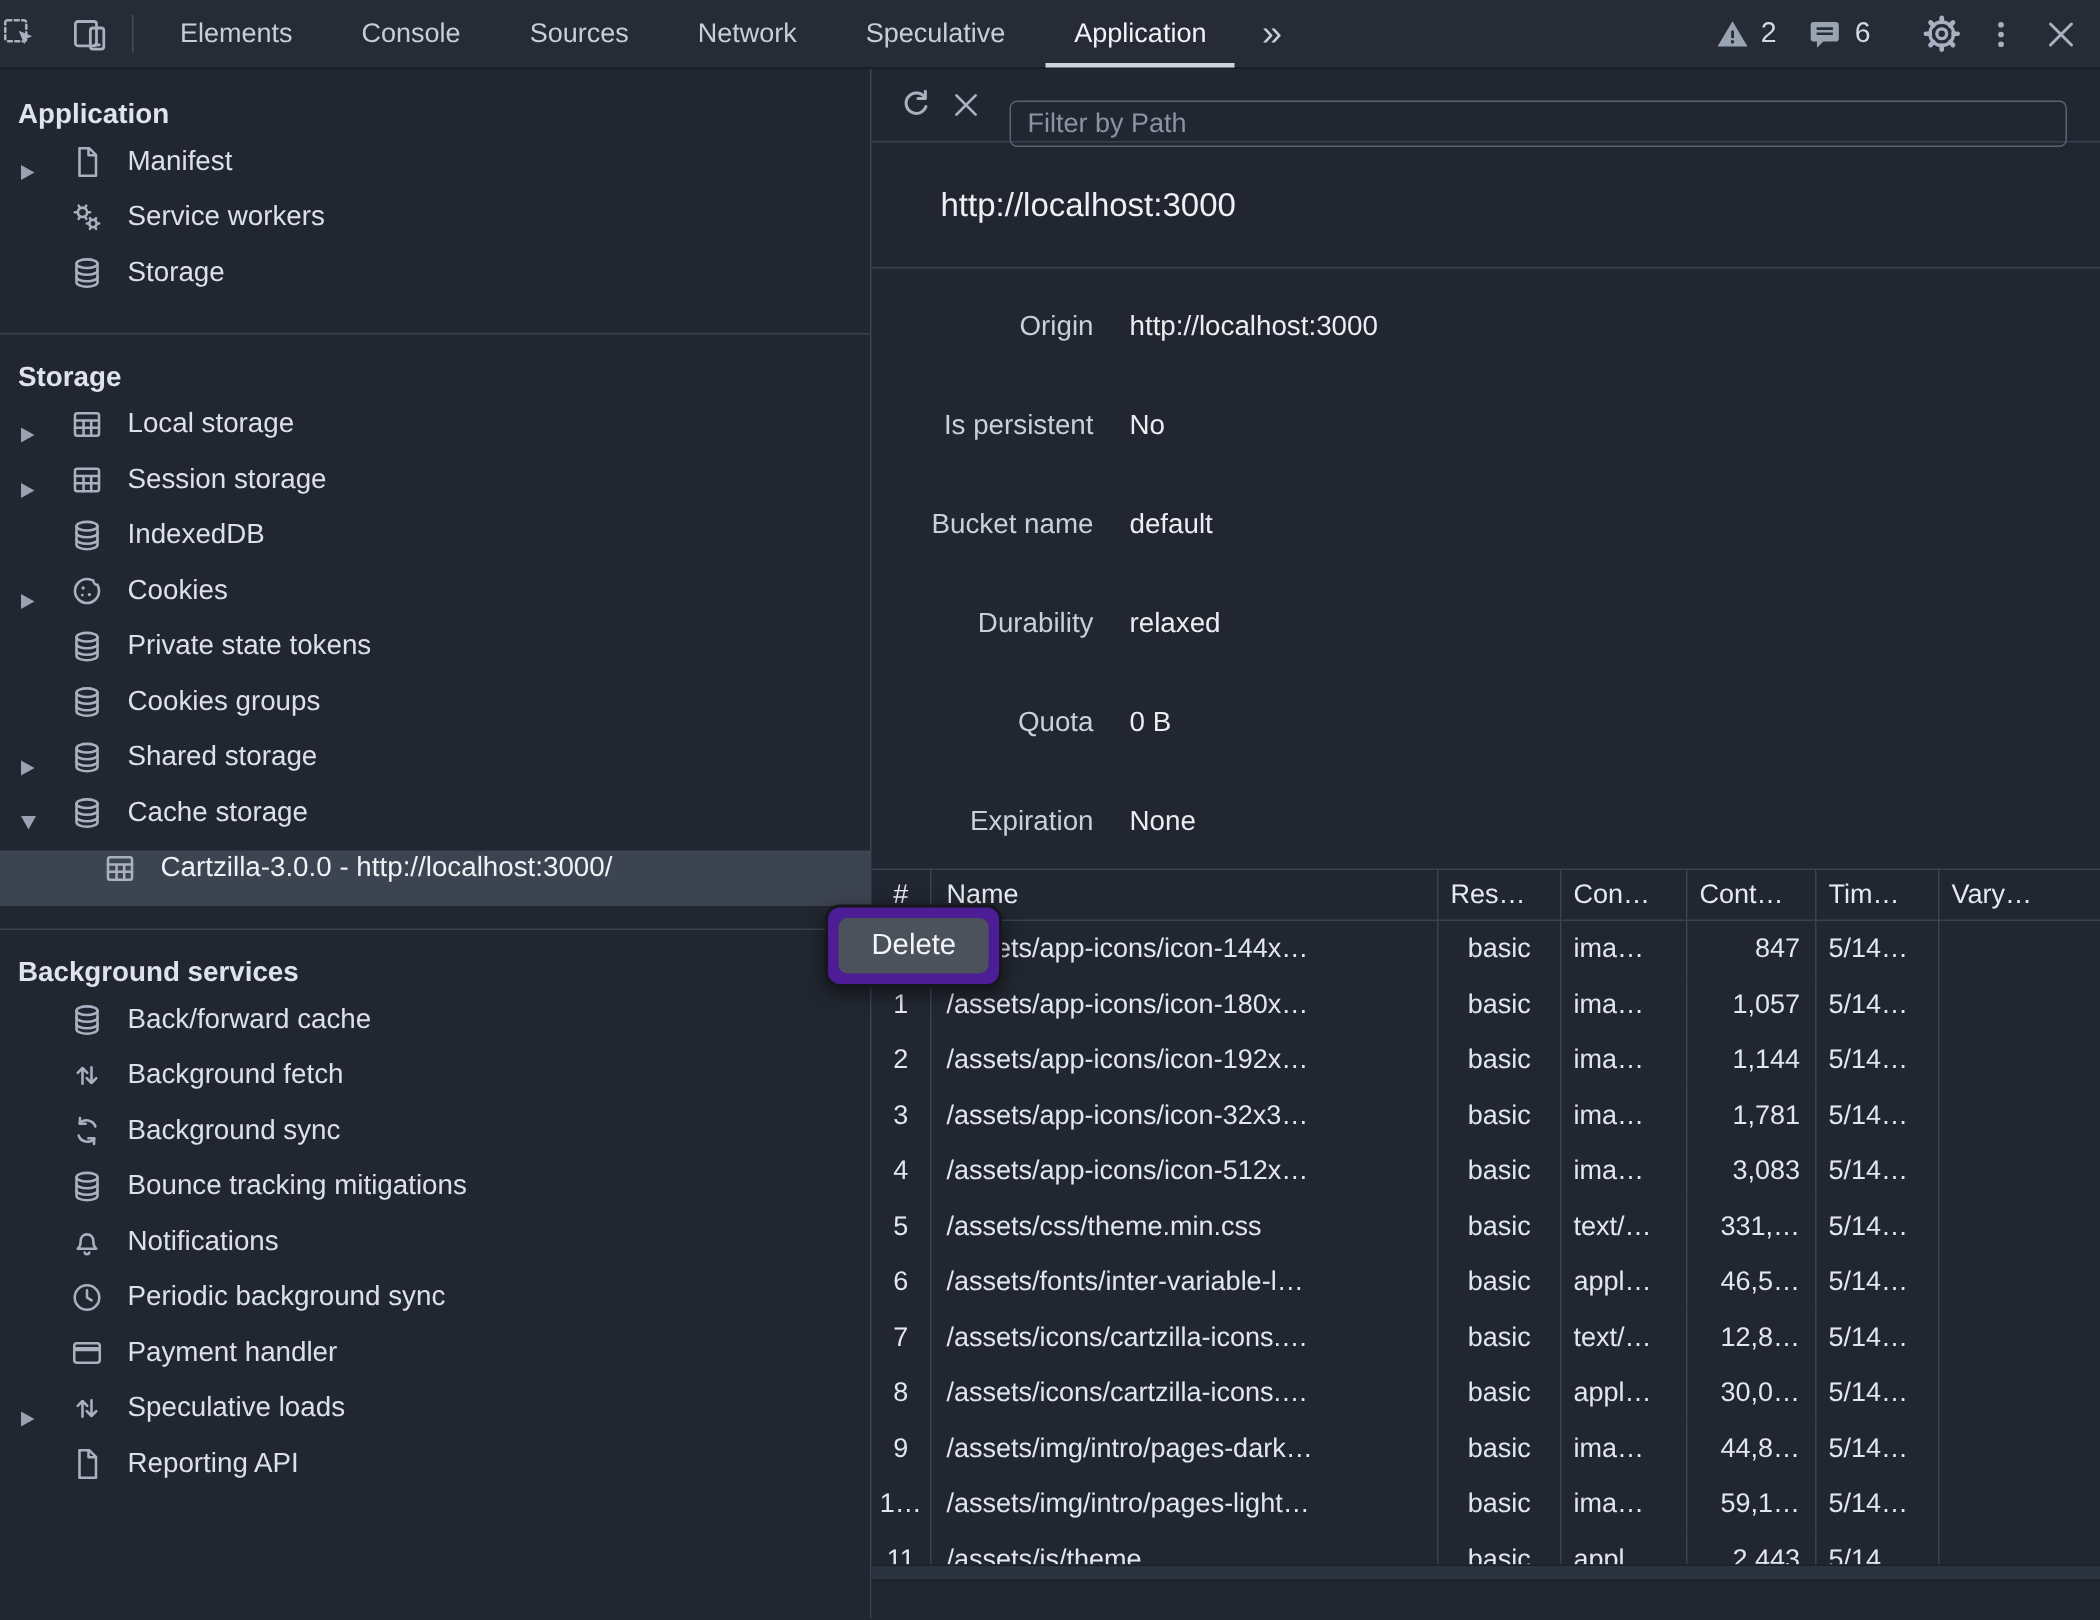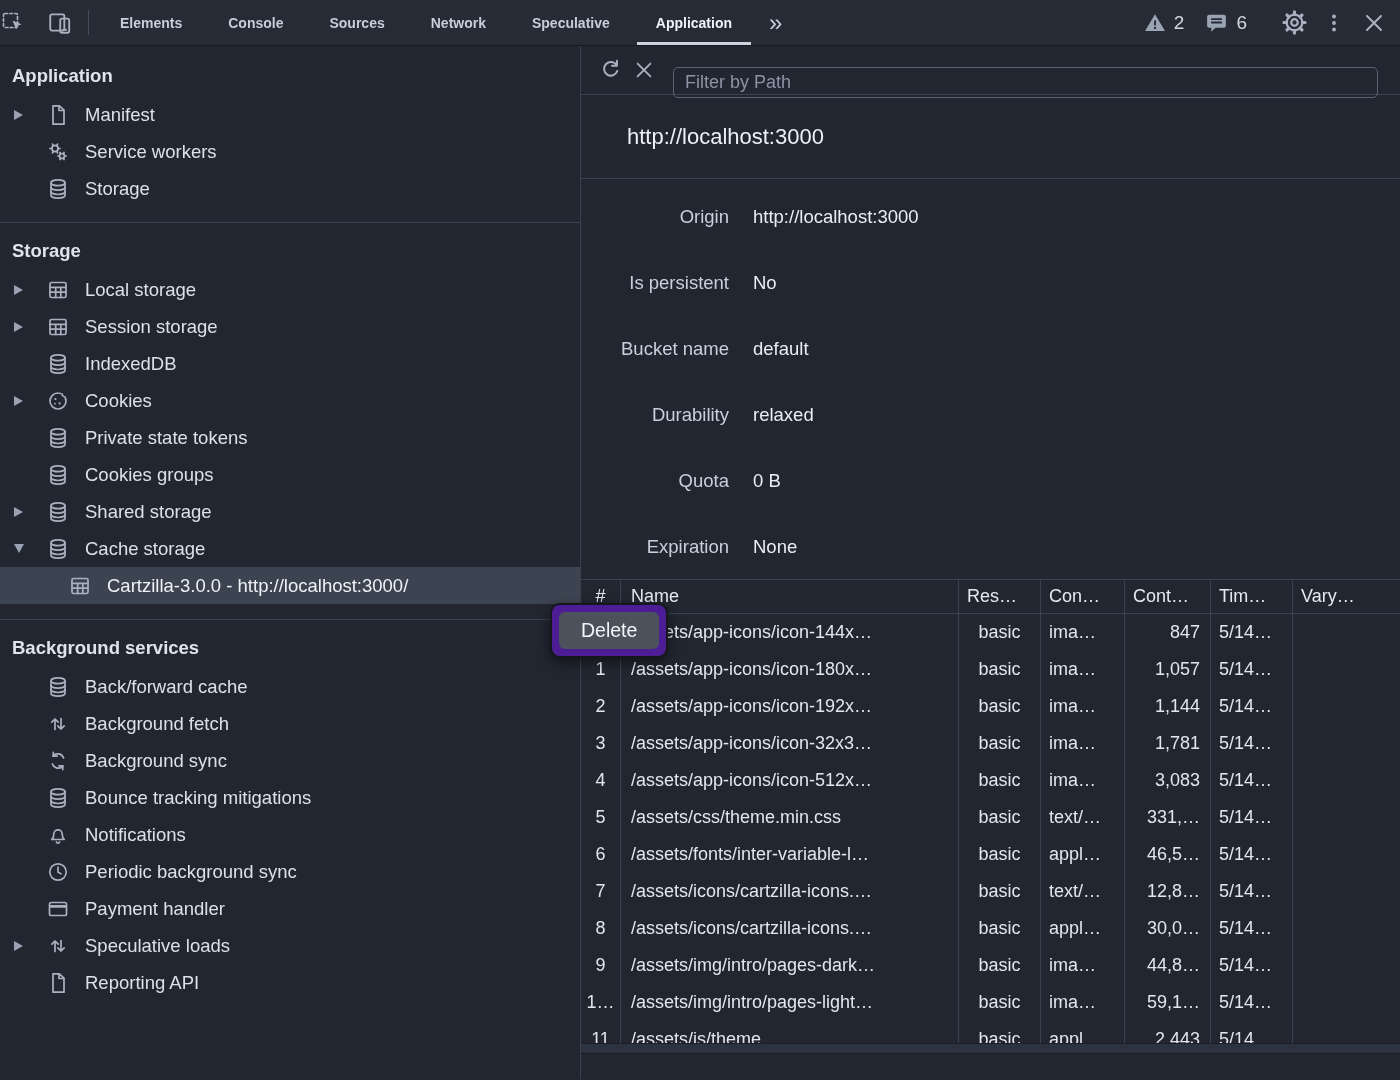--- a/index.html
+++ b/index.html
@@ -24,35 +24,35 @@
   svg{display:block;}
   .stroke{stroke:var(--icon);fill:none;stroke-width:1.7;stroke-linecap:round;stroke-linejoin:round;}
   .fillico{fill:#9aa3b2;stroke:none;}
 
   
   .topbar{height:46px;background:var(--topbar);border-bottom:1px solid var(--border-dark);
     display:flex;align-items:stretch;}
   .tb-btn{width:40px;display:flex;align-items:center;justify-content:center;flex:none;}
   .tb-sep{width:1px;background:#454c5b;margin:10px 8px;flex:none;}
   .tabs{display:flex;align-items:stretch;}
-  .tab{display:flex;align-items:center;padding:0 23px;font-size:14px;color:var(--text-dim);
-    position:relative;white-space:nowrap;font-weight:bold;}
+  .tab{display:flex;align-items:center;padding:0 23px;font-size:18px;color:var(--text-dim);
+    position:relative;white-space:nowrap;}
   .tab.selected{color:#f0f3f8;}
   .tab.selected::after{content:"";position:absolute;left:4px;right:4px;bottom:0;height:3px;background:#ced4df;}
   .tab-more{display:flex;align-items:center;padding:0 14px;font-size:24px;color:var(--text-dim);}
   .tb-right{margin-left:auto;display:flex;align-items:center;padding-right:6px;}
   .badge{display:flex;align-items:center;gap:7px;padding:0 10px;font-size:19px;color:#d3d8e2;}
 
   
   .main{display:flex;height:1033px;}
 
   
   .sidebar{width:580px;flex:none;overflow:hidden;padding-top:2px;}
   .section-header{padding:17px 12px 9px 12px;font-size:18.5px;font-weight:700;color:#dfe3ec;}
-  .side-item{display:flex;align-items:center;height:37px;padding-left:14px;font-size:18.5px;
+  .side-item{display:flex;height:37px;padding-left:14px;font-size:18.5px;
     color:#dce0e9;white-space:nowrap;cursor:default;}
   .side-item.selected{background:var(--sel);color:#eef1f6;}
   .caret{width:32px;flex:none;display:flex;align-items:center;}
   .tri-r{width:0;height:0;border-left:9px solid #99a1b2;border-top:5.5px solid transparent;border-bottom:5.5px solid transparent;}
   .tri-d{width:0;height:0;border-top:9px solid #99a1b2;border-left:5.5px solid transparent;border-right:5.5px solid transparent;}
   .icon24{width:24px;height:24px;flex:none;margin-right:15px;}
   .child-indent{width:54px;flex:none;}
   .divider{border-top:1px solid var(--border);margin-top:15px;}
 
   

